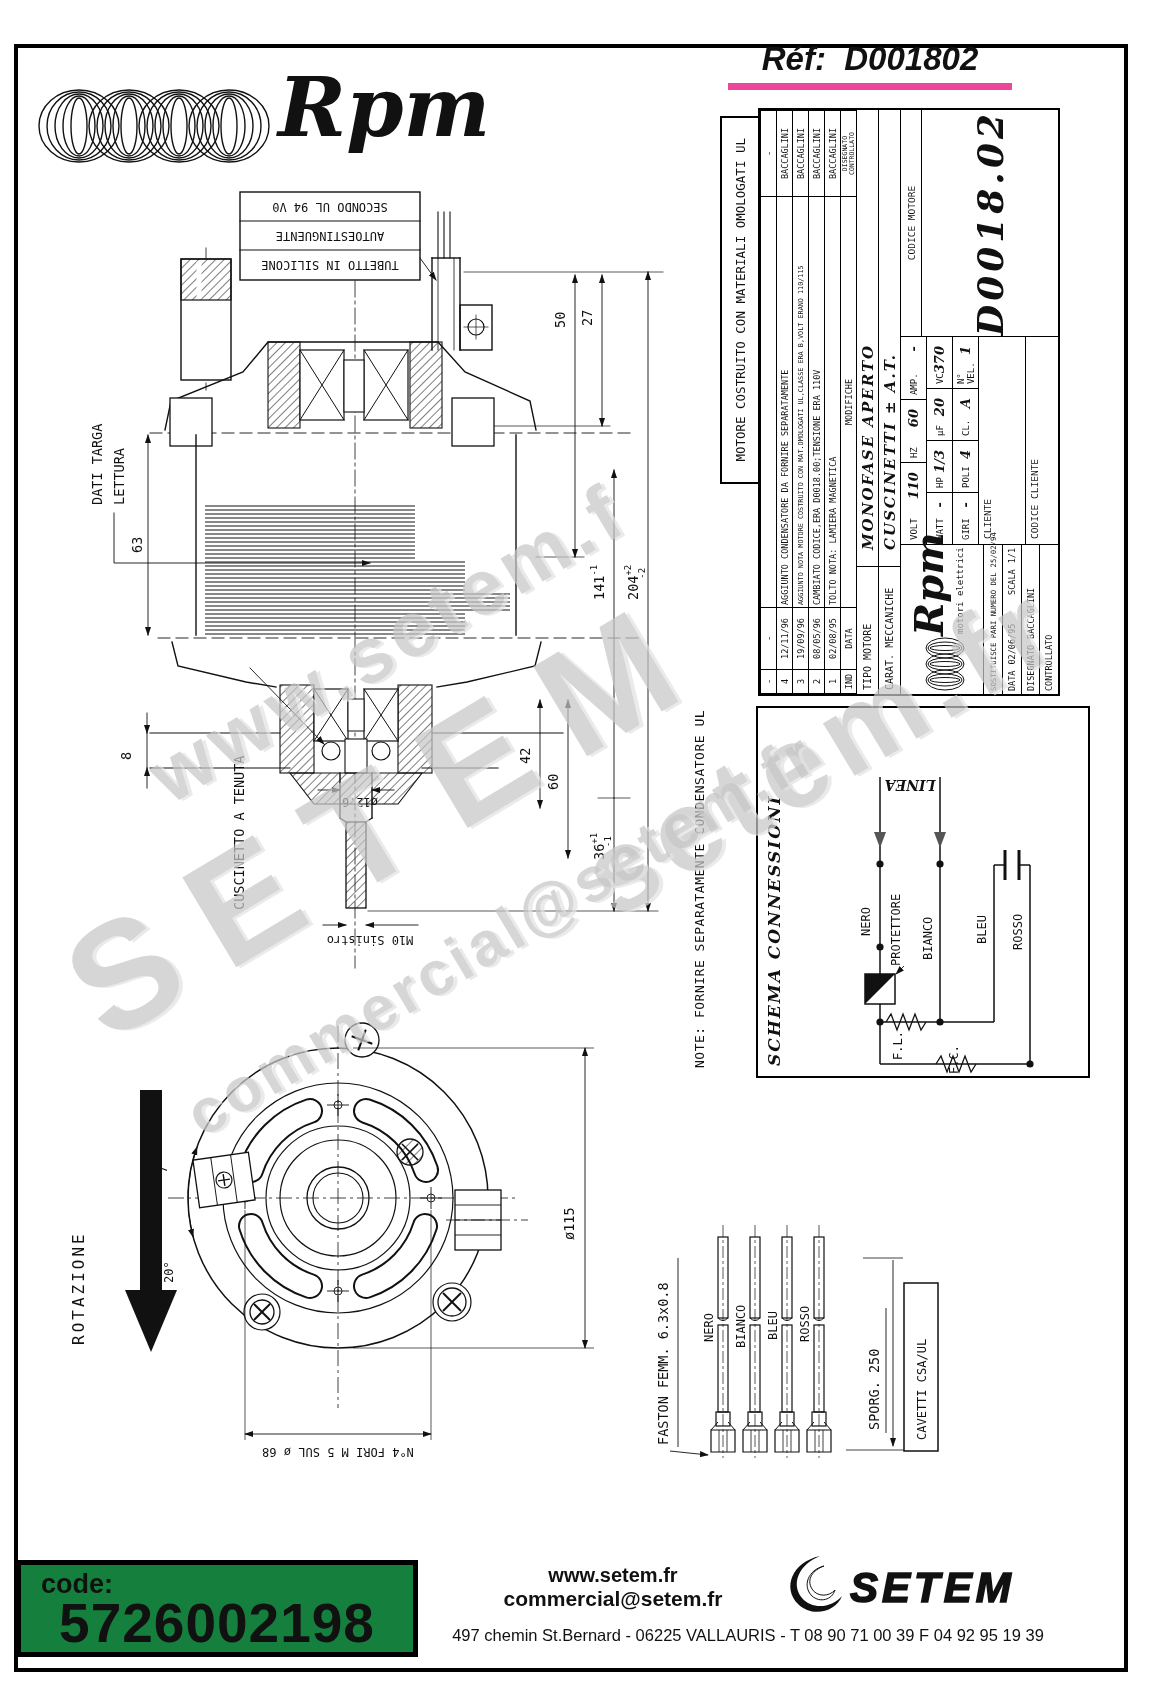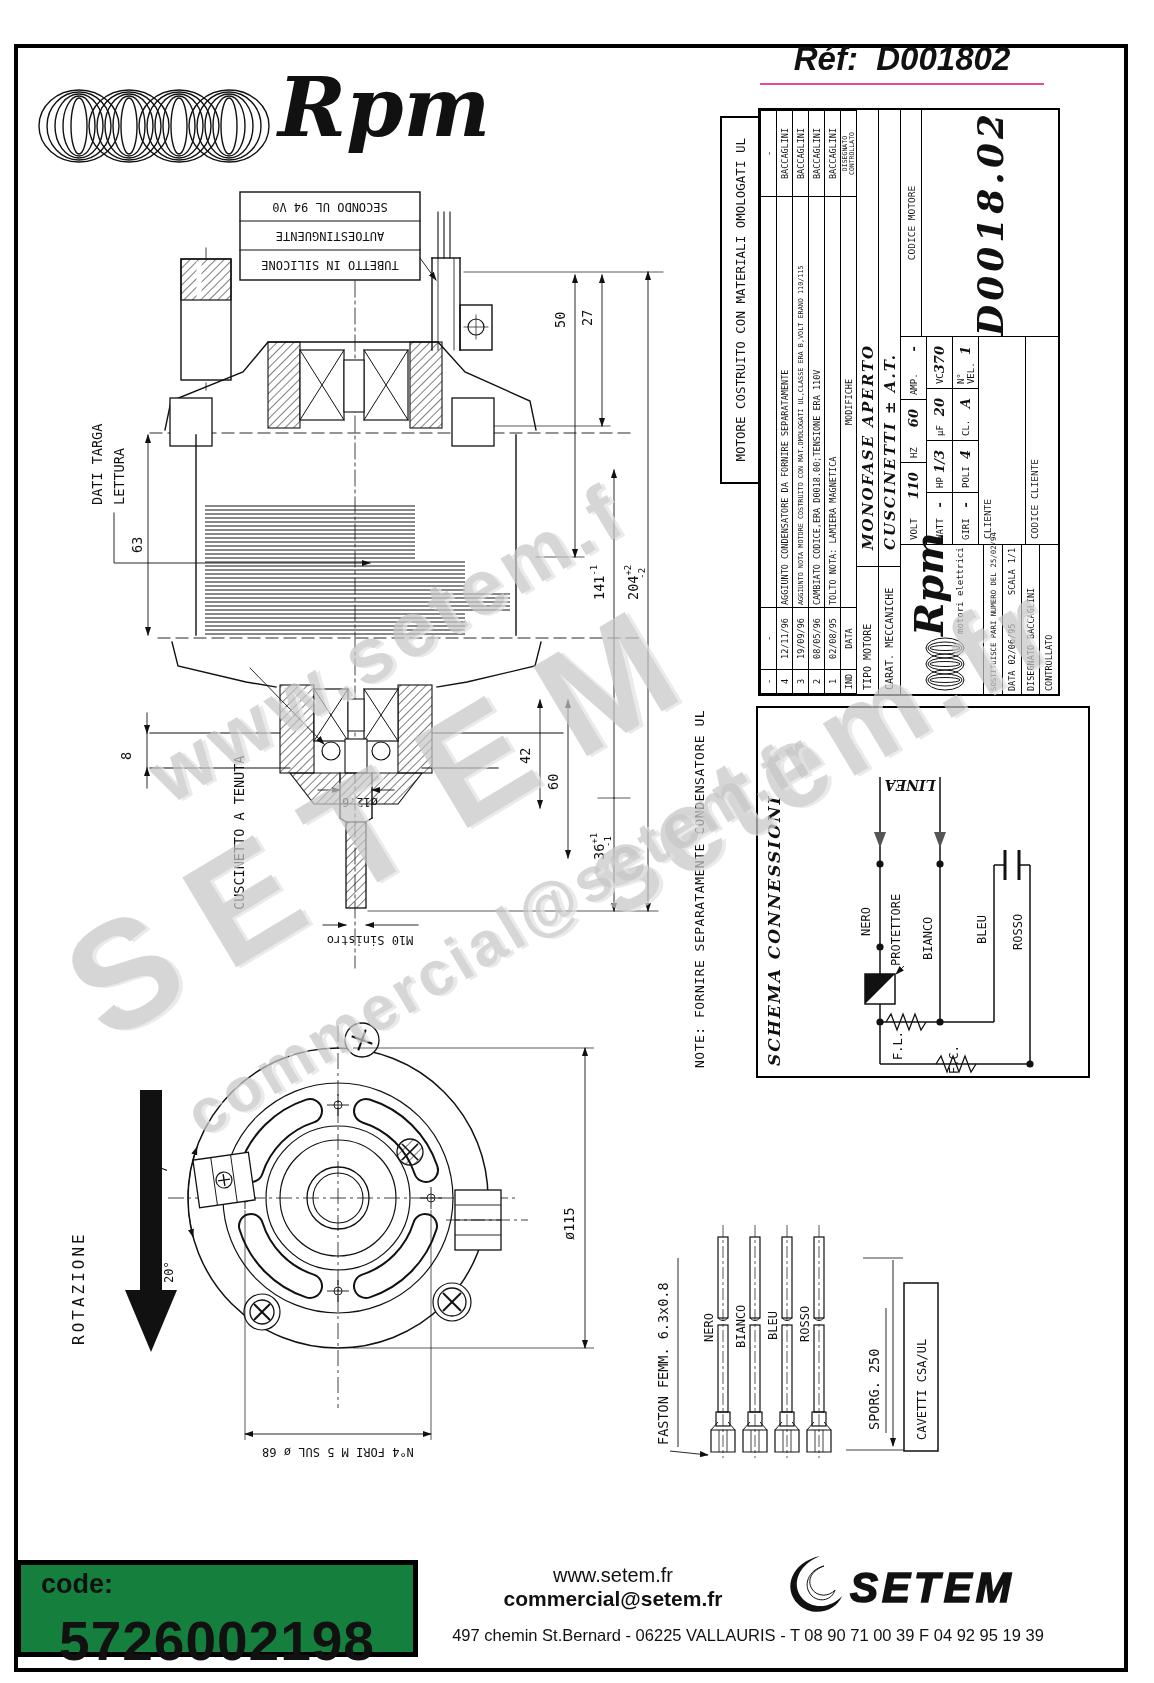--- a/index.html
+++ b/index.html
@@ -6,23 +6,23 @@
   body{position:relative;width:1154px;height:1683px;overflow:hidden;color:#111;
        font-family:"DejaVu Sans Mono","Liberation Mono",monospace;}
   .abs{position:absolute;}
   .frame{position:absolute;left:14px;top:44px;width:1106px;height:1620px;border:4px solid #000;}
   
   .vt{writing-mode:vertical-rl;transform:rotate(180deg);text-orientation:mixed;
       position:absolute;white-space:nowrap;font-family:"DejaVu Sans Mono",monospace;color:#111;}
   
   .brand-text{position:absolute;left:278px;top:66px;font-family:"DejaVu Serif",serif;
       font-style:italic;font-weight:bold;font-size:82px;line-height:1;}
-  .ref-box{position:absolute;left:760px;top:40px;width:284px;text-align:center;
+  .ref-box{position:absolute;left:728px;top:40px;width:284px;text-align:center;
       font-family:"Liberation Sans",sans-serif;font-style:italic;font-weight:bold;font-size:33px;
-      border-bottom:2px solid #ec4899;padding-bottom:5px;}
+      border-bottom:7px solid #ec4899;padding-bottom:5px;}
   
   .wm{position:absolute;color:#c7c7c7;opacity:.72;font-family:"Liberation Sans",sans-serif;
       font-weight:bold;transform:rotate(-31deg);pointer-events:none;z-index:40;white-space:nowrap;
       text-shadow:3px 3px 0 #e3e3e3;}
   .wm1{left:118px;top:598px;font-size:78px;letter-spacing:6px;}
   .wm2{left:30px;top:728px;font-size:152px;letter-spacing:38px;}
   .wm3{left:556px;top:682px;font-size:116px;letter-spacing:10px;}
   .wm4{left:140px;top:898px;font-size:62px;letter-spacing:4px;}
   
   .ulbox{position:absolute;left:720px;top:116px;width:36px;height:364px;border:2px solid #000;
@@ -73,25 +73,25 @@
   .cmv{flex:1;font-family:"DejaVu Serif",serif;font-style:italic;font-weight:bold;font-size:36px;
       display:flex;align-items:center;justify-content:center;letter-spacing:4px;}
   
   .schema{position:absolute;left:756px;top:706px;width:334px;height:372px;border:2px solid #000;
       box-sizing:border-box;background:transparent;}
   
   .code-box{position:absolute;left:16px;top:1560px;width:402px;height:97px;border:5px solid #000;
       background:#15803d;box-sizing:border-box;z-index:60;}
   .code-label{position:absolute;left:20px;top:4px;font-size:27px;font-weight:bold;
       font-family:"Liberation Sans",sans-serif;}
-  .code-value{position:absolute;left:0;right:0;top:44px;text-align:center;font-size:55px;
+  .code-value{position:absolute;left:0;right:0;top:26px;text-align:center;font-size:55px;
       font-weight:bold;font-family:"Liberation Sans",sans-serif;letter-spacing:1px;}
   .footer-center{position:absolute;left:468px;top:1564px;width:290px;text-align:center;
       font-family:"Liberation Sans",sans-serif;z-index:60;}
-  .web{font-size:20px;font-weight:normal;}
+  .web{font-size:20px;font-weight:bold;}
   .email{font-size:21px;font-weight:bold;}
   .address{position:absolute;left:440px;top:1626px;width:616px;font-size:16.5px;
       font-family:"Liberation Sans",sans-serif;z-index:60;text-align:center;white-space:nowrap;}
   .setem-logo{position:absolute;left:778px;top:1552px;z-index:60;}
   svg{overflow:visible;}
   svg text{fill:#111;}
   .dt{font-family:"DejaVu Sans Mono",monospace;font-size:13.5px;}
   .dts{font-family:"DejaVu Sans Mono",monospace;font-size:12px;}
   .it{font-family:"DejaVu Serif",serif;font-style:italic;font-weight:bold;}
 </style>

